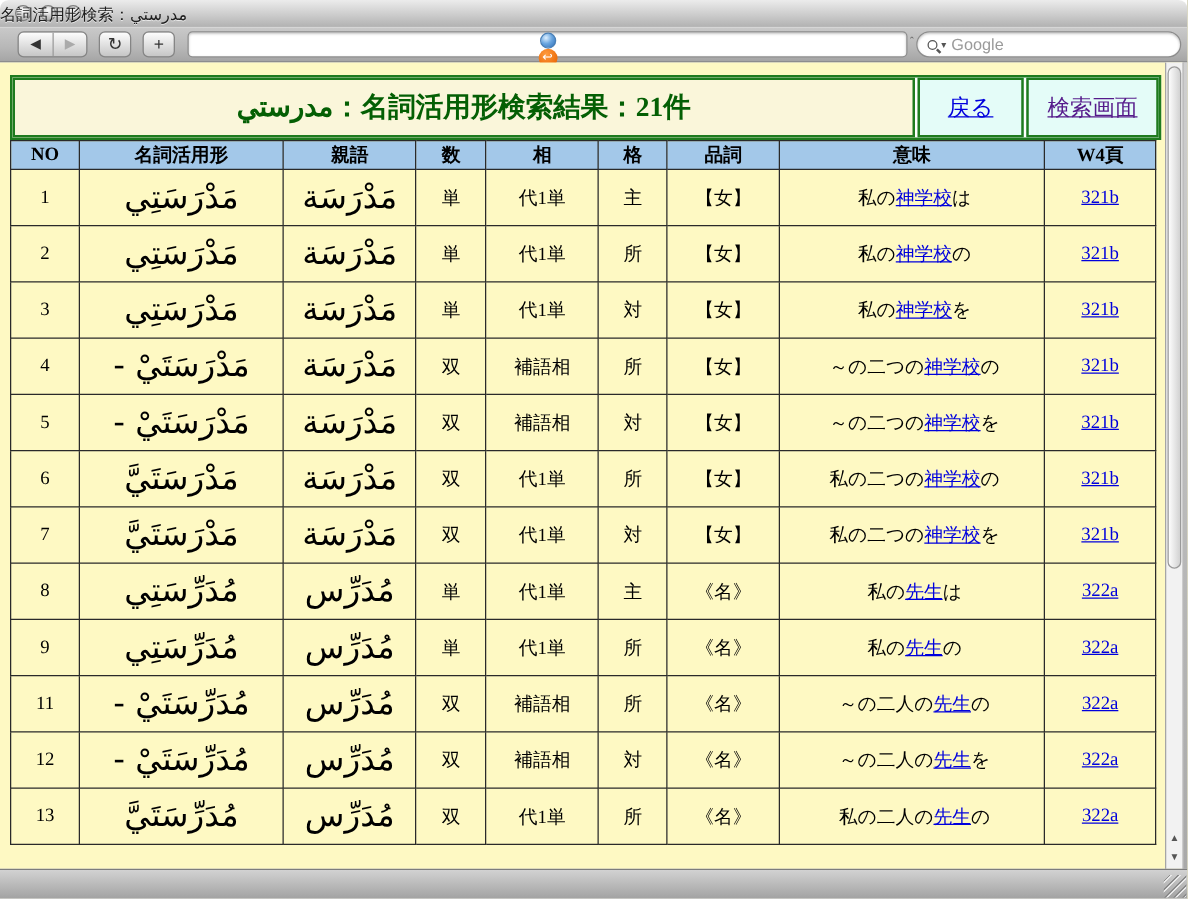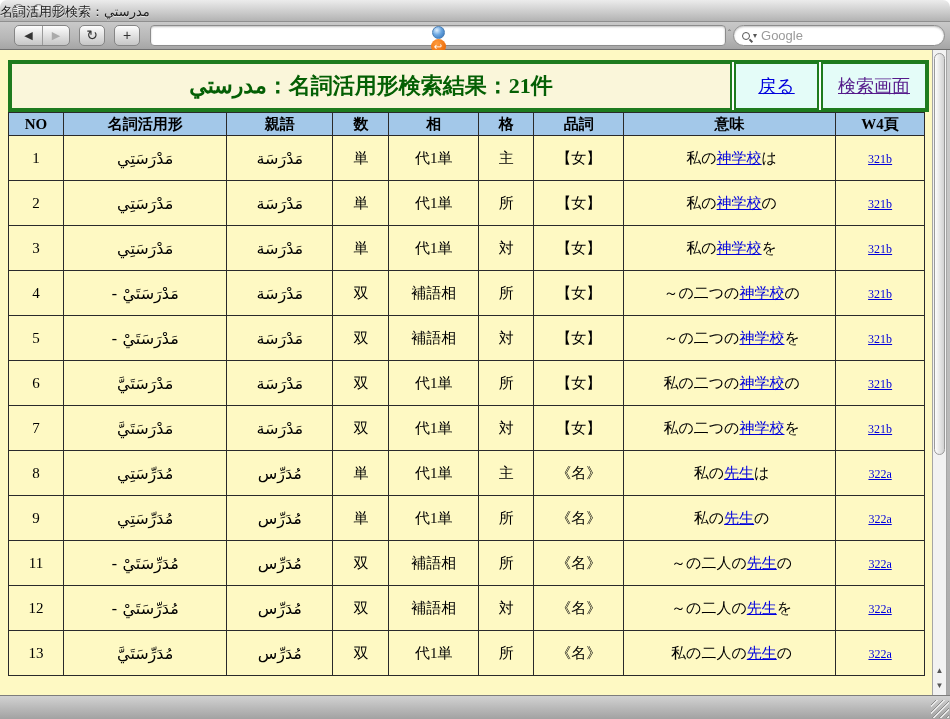--- a/index.html
+++ b/index.html
@@ -62,23 +62,23 @@
   .visited-link{color:var(--link-visited);}
 
   table.data{border-collapse:collapse;table-layout:fixed;width:917px;margin-left:8px;
     font-family:"Liberation Serif",serif;}
   table.data th,table.data td{border:1px solid var(--table-border);text-align:center;vertical-align:middle;}
   table.data th{background:var(--header-blue);font-size:15px;font-weight:bold;height:23px;color:#000;}
   table.data td{height:45px;font-size:15px;color:#000;}
   .c0{width:54px;}.c1{width:160px;}.c2{width:104px;}.c3{width:55px;}.c4{width:88px;}
   .c5{width:54px;}.c6{width:88px;}.c7{width:208px;}.c8{width:87px;}
   td.c-no{font-size:17px;}
-  span.arabic{font-family:"DejaVu Sans",sans-serif;font-size:16px;unicode-bidi:isolate;direction:rtl;}
+  span.arabic{font-family:"DejaVu Sans",sans-serif;font-size:26px;unicode-bidi:isolate;direction:rtl;}
   td.c-meaning{text-align:left;padding-left:4px;}
-  td.c-page a{font-size:12px;}
+  td.c-page a{font-size:15px;}
 
   
   .scrollbar{position:absolute;right:3px;top:50px;width:15px;height:645px;background:#f2f2f2;
     border-left:1px solid #a5a5a5;border-right:1px solid #a5a5a5;}
   .sb-thumb{position:absolute;left:1px;top:3px;width:11px;height:402px;border-radius:7px;
     border:1px solid #9a9a9a;background:linear-gradient(90deg,#fdfdfd,#d2d2d2);cursor:grab;}
   .sb-arrows{position:absolute;bottom:2px;left:0;width:13px;}
   .sb-arrow{height:15px;text-align:center;font-size:8px;color:#555;line-height:15px;cursor:pointer;}
   .rightedge{position:absolute;right:0;top:50px;width:3px;height:645px;
     background:linear-gradient(#cfcfcf,#a9a9a9);}

